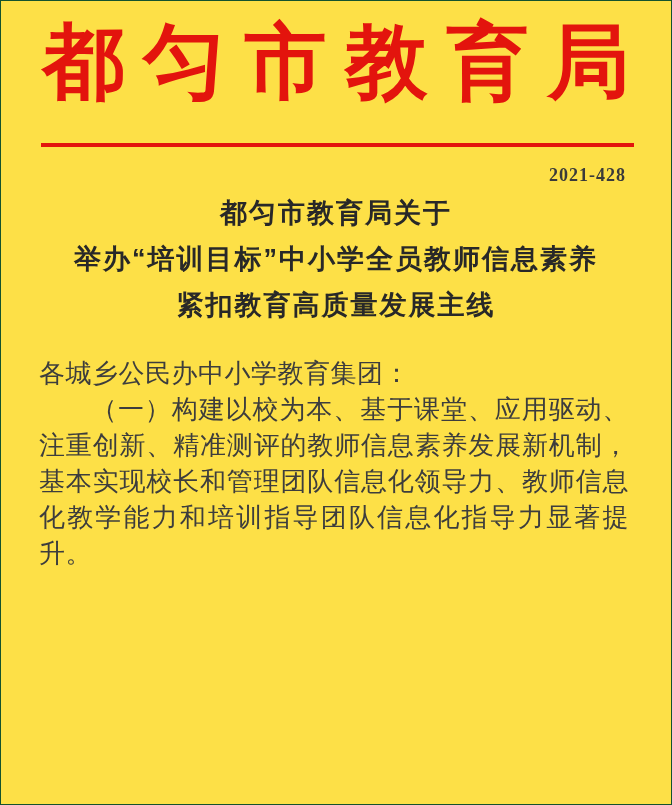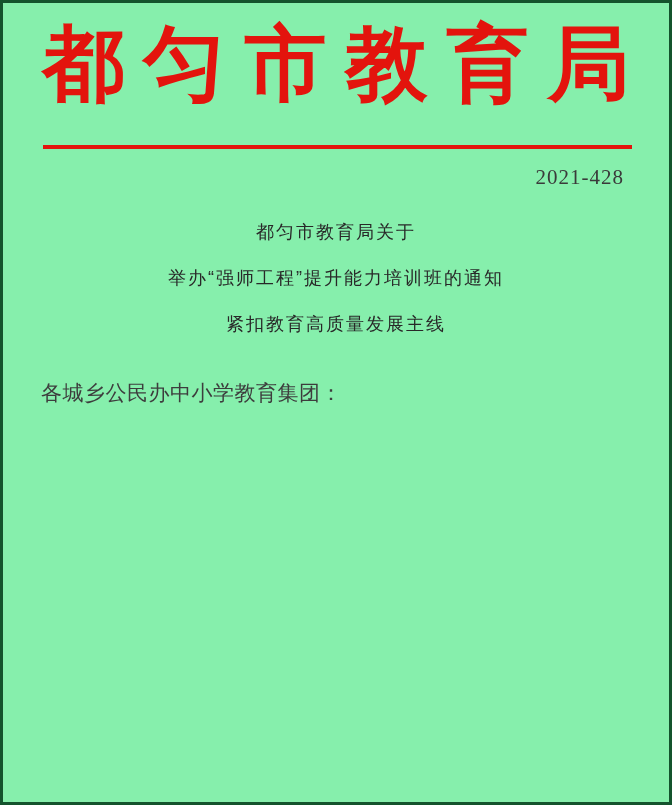--- a/index.html
+++ b/index.html
@@ -9,22 +9,22 @@
   }
   body {
     width: 672px;
     height: 805px;
     font-family: "Liberation Serif", "DejaVu Serif", serif;
   }
   .page {
     box-sizing: border-box;
     width: 672px;
     height: 805px;
-    background: #86efac;
-    border: 3px solid #14532d;
+    background: #fde047;
+    border: 1px solid #14532d;
     overflow: hidden;
   }
   .agency {
     margin-top: 18px;
     color: #e3140d;
     font-family: "Liberation Serif", "DejaVu Serif", serif;
     font-weight: bold;
     font-size: 82px;
     line-height: 88px;
     letter-spacing: 19px;
@@ -34,38 +34,39 @@
   }
   .red-rule {
     height: 4px;
     background: #e3140d;
     margin: 36px 37px 0 40px;
   }
   .doc-number {
     margin: 15px 45px 0 0;
     text-align: right;
     font-family: "Liberation Serif", "DejaVu Serif", serif;
-    font-size: 21px;
+    font-size: 18px;
     line-height: 26px;
     color: #3a3a3a;
     letter-spacing: 1px;
+    font-weight: bold;
   }
   .title {
-    margin-top: 19px;
+    margin-top: 2px;
     text-align: center;
     font-family: "Liberation Sans", "DejaVu Sans", sans-serif;
-    font-weight: normal;
+    font-weight: bold;
     color: #282828;
-    font-size: 18px;
+    font-size: 27px;
     line-height: 46px;
     letter-spacing: 2px;
   }
   .body-text {
     margin: 28px 42px 0 38px;
-    font-size: 21px;
+    font-size: 26px;
     line-height: 36px;
     color: #3d3d3d;
     text-align: justify;
     text-justify: inter-character;
     letter-spacing: 0.5px;
   }
   .body-text p {
     margin: 0;
     padding: 0;
   }
@@ -85,21 +86,22 @@
 <div class="page">
 
   <div class="agency">都匀市教育局</div>
 
   <div class="red-rule"></div>
 
   <div class="doc-number">2021-428</div>
 
   <div class="title">
     <div>都匀市教育局关于</div>
-    <div>举办“强师工程”提升能力培训班的通知</div>
+    <div>举办“培训目标”中小学全员教师信息素养</div>
     <div>紧扣教育高质量发展主线</div>
   </div>
 
   <div class="body-text">
     <p class="salutation">各城乡公民办中小学教育集团：</p>
+    <p class="para">（一）构建以校为本、基于课堂、应用驱动、注重创新、精准测评的教师信息素养发展新机制，基本实现校长和管理团队信息化领导力、教师信息化教学能力和培训指导团队信息化指导力显著提升。</p>
   </div>
 
 </div>
 
 </body></html>

